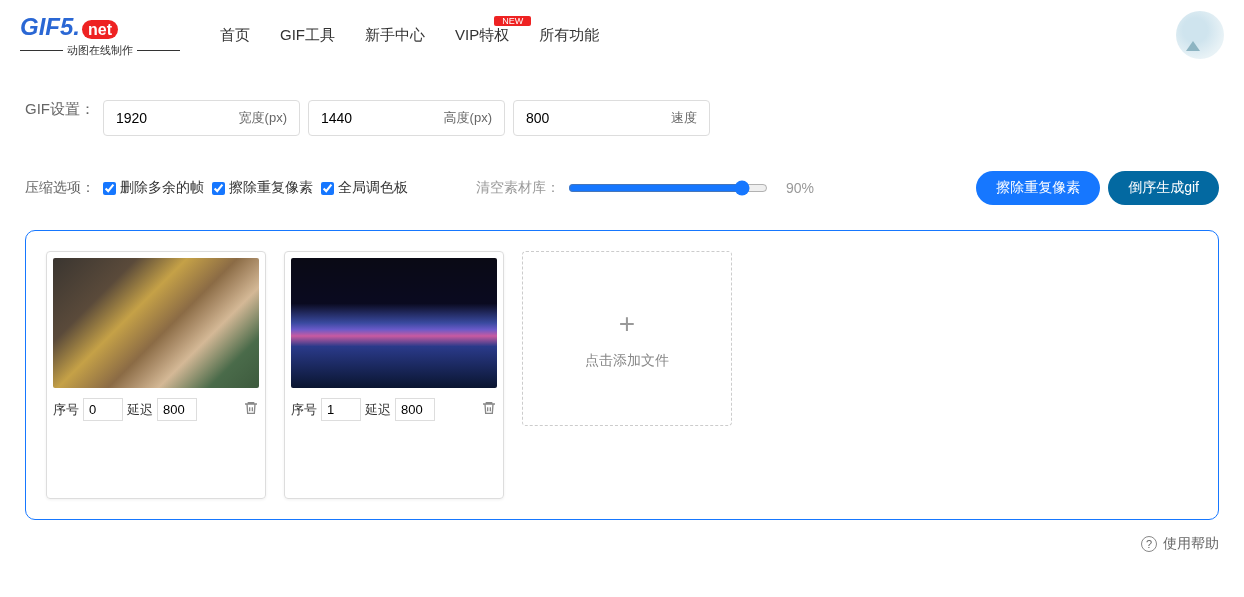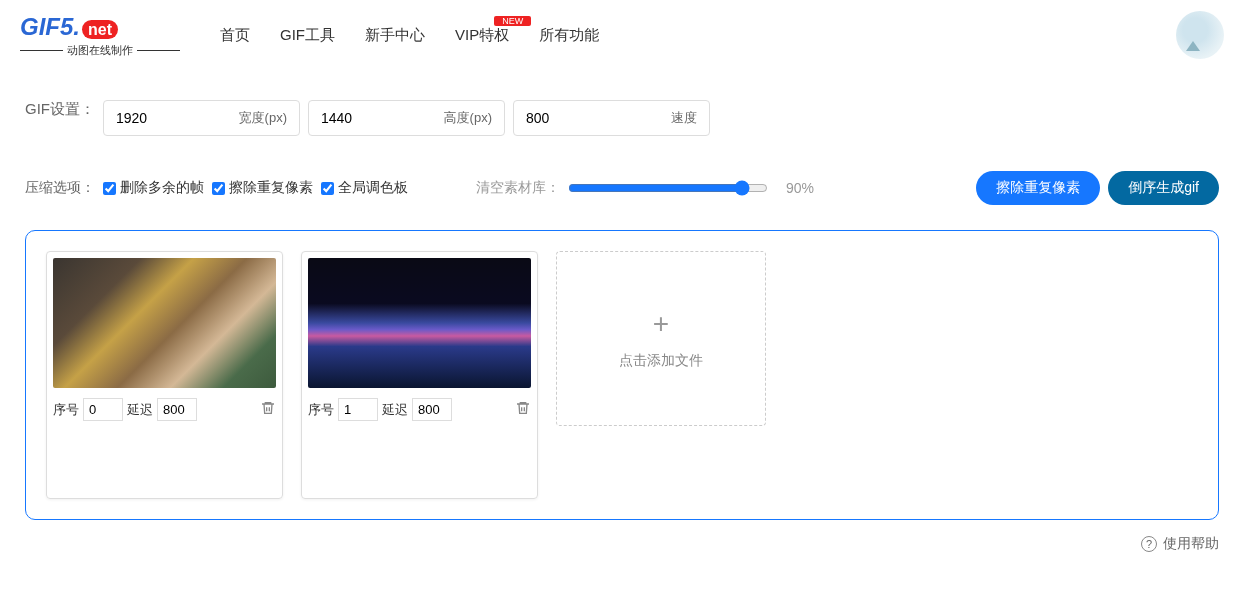--- a/index.html
+++ b/index.html
@@ -27,21 +27,21 @@
 .checkbox-opt { display: flex; align-items: center; gap: 4px; cursor: pointer; justify-content: center; }
 .checkbox-opt input { accent-color: #1677ff; }
 .quality-label { color: #999; margin-left: 60px; }
 .slider { width: 200px; accent-color: #1677ff; }
 .quality-val { color: #999; margin-left: 10px; }
 .btn { border: none; border-radius: 20px; padding: 8px 20px; color: #fff; cursor: pointer; font-size: 14px; }
 .btn-blue { background: #1677ff; margin-left: auto; }
 .btn-green { background: #0369a1; }
 .btn-red { background: #e84c4c; }
 .canvas { border: 1px solid #1677ff; border-radius: 10px; margin-top: 25px; padding: 20px; display: flex; gap: 18px; min-height: 290px; }
-.frame { border: 1px solid #ddd; border-radius: 4px; width: 237px; padding: 6px; box-shadow: 0 1px 3px rgba(0,0,0,0.06); }
+.frame { border: 1px solid #ddd; border-radius: 4px; width: 220px; padding: 6px; box-shadow: 0 1px 3px rgba(0,0,0,0.06); }
 .thumb { width: 100%; height: 130px; border-radius: 2px; }
 .thumb1 { background: linear-gradient(135deg, #3a3530 0%, #5a4a3a 25%, #c5a147 40%, #8b6b45 55%, #d4b896 70%, #4a6b4a 85%, #3d5a3d 100%); }
 .thumb2 { background: linear-gradient(to bottom, #0a0a15 0%, #0a0a20 35%, #3a4aa0 50%, #6a5ac8 55%, #c85aa0 60%, #2a3a8a 68%, #0a1530 100%); }
 .frame-controls { display: flex; align-items: center; gap: 4px; margin-top: 10px; font-size: 13px; }
 .frame-controls input { border: 1px solid #ddd; width: 40px; padding: 3px 5px; font-size: 13px; }
 .trash { margin-left: auto; cursor: pointer; color: #888; }
 .add-frame { border: 1px dashed #ccc; border-radius: 4px; width: 210px; height: 175px; display: flex; flex-direction: column; align-items: center; justify-content: center; color: #888; cursor: pointer; gap: 12px; }
 .add-frame .plus { font-size: 28px; color: #999; }
 .help-row { display: flex; justify-content: flex-end; align-items: center; gap: 6px; padding: 15px 25px; color: #666; }
 .help-icon { border: 1.5px solid #888; border-radius: 50%; width: 16px; height: 16px; display: inline-flex; align-items: center; justify-content: center; font-size: 11px; }

